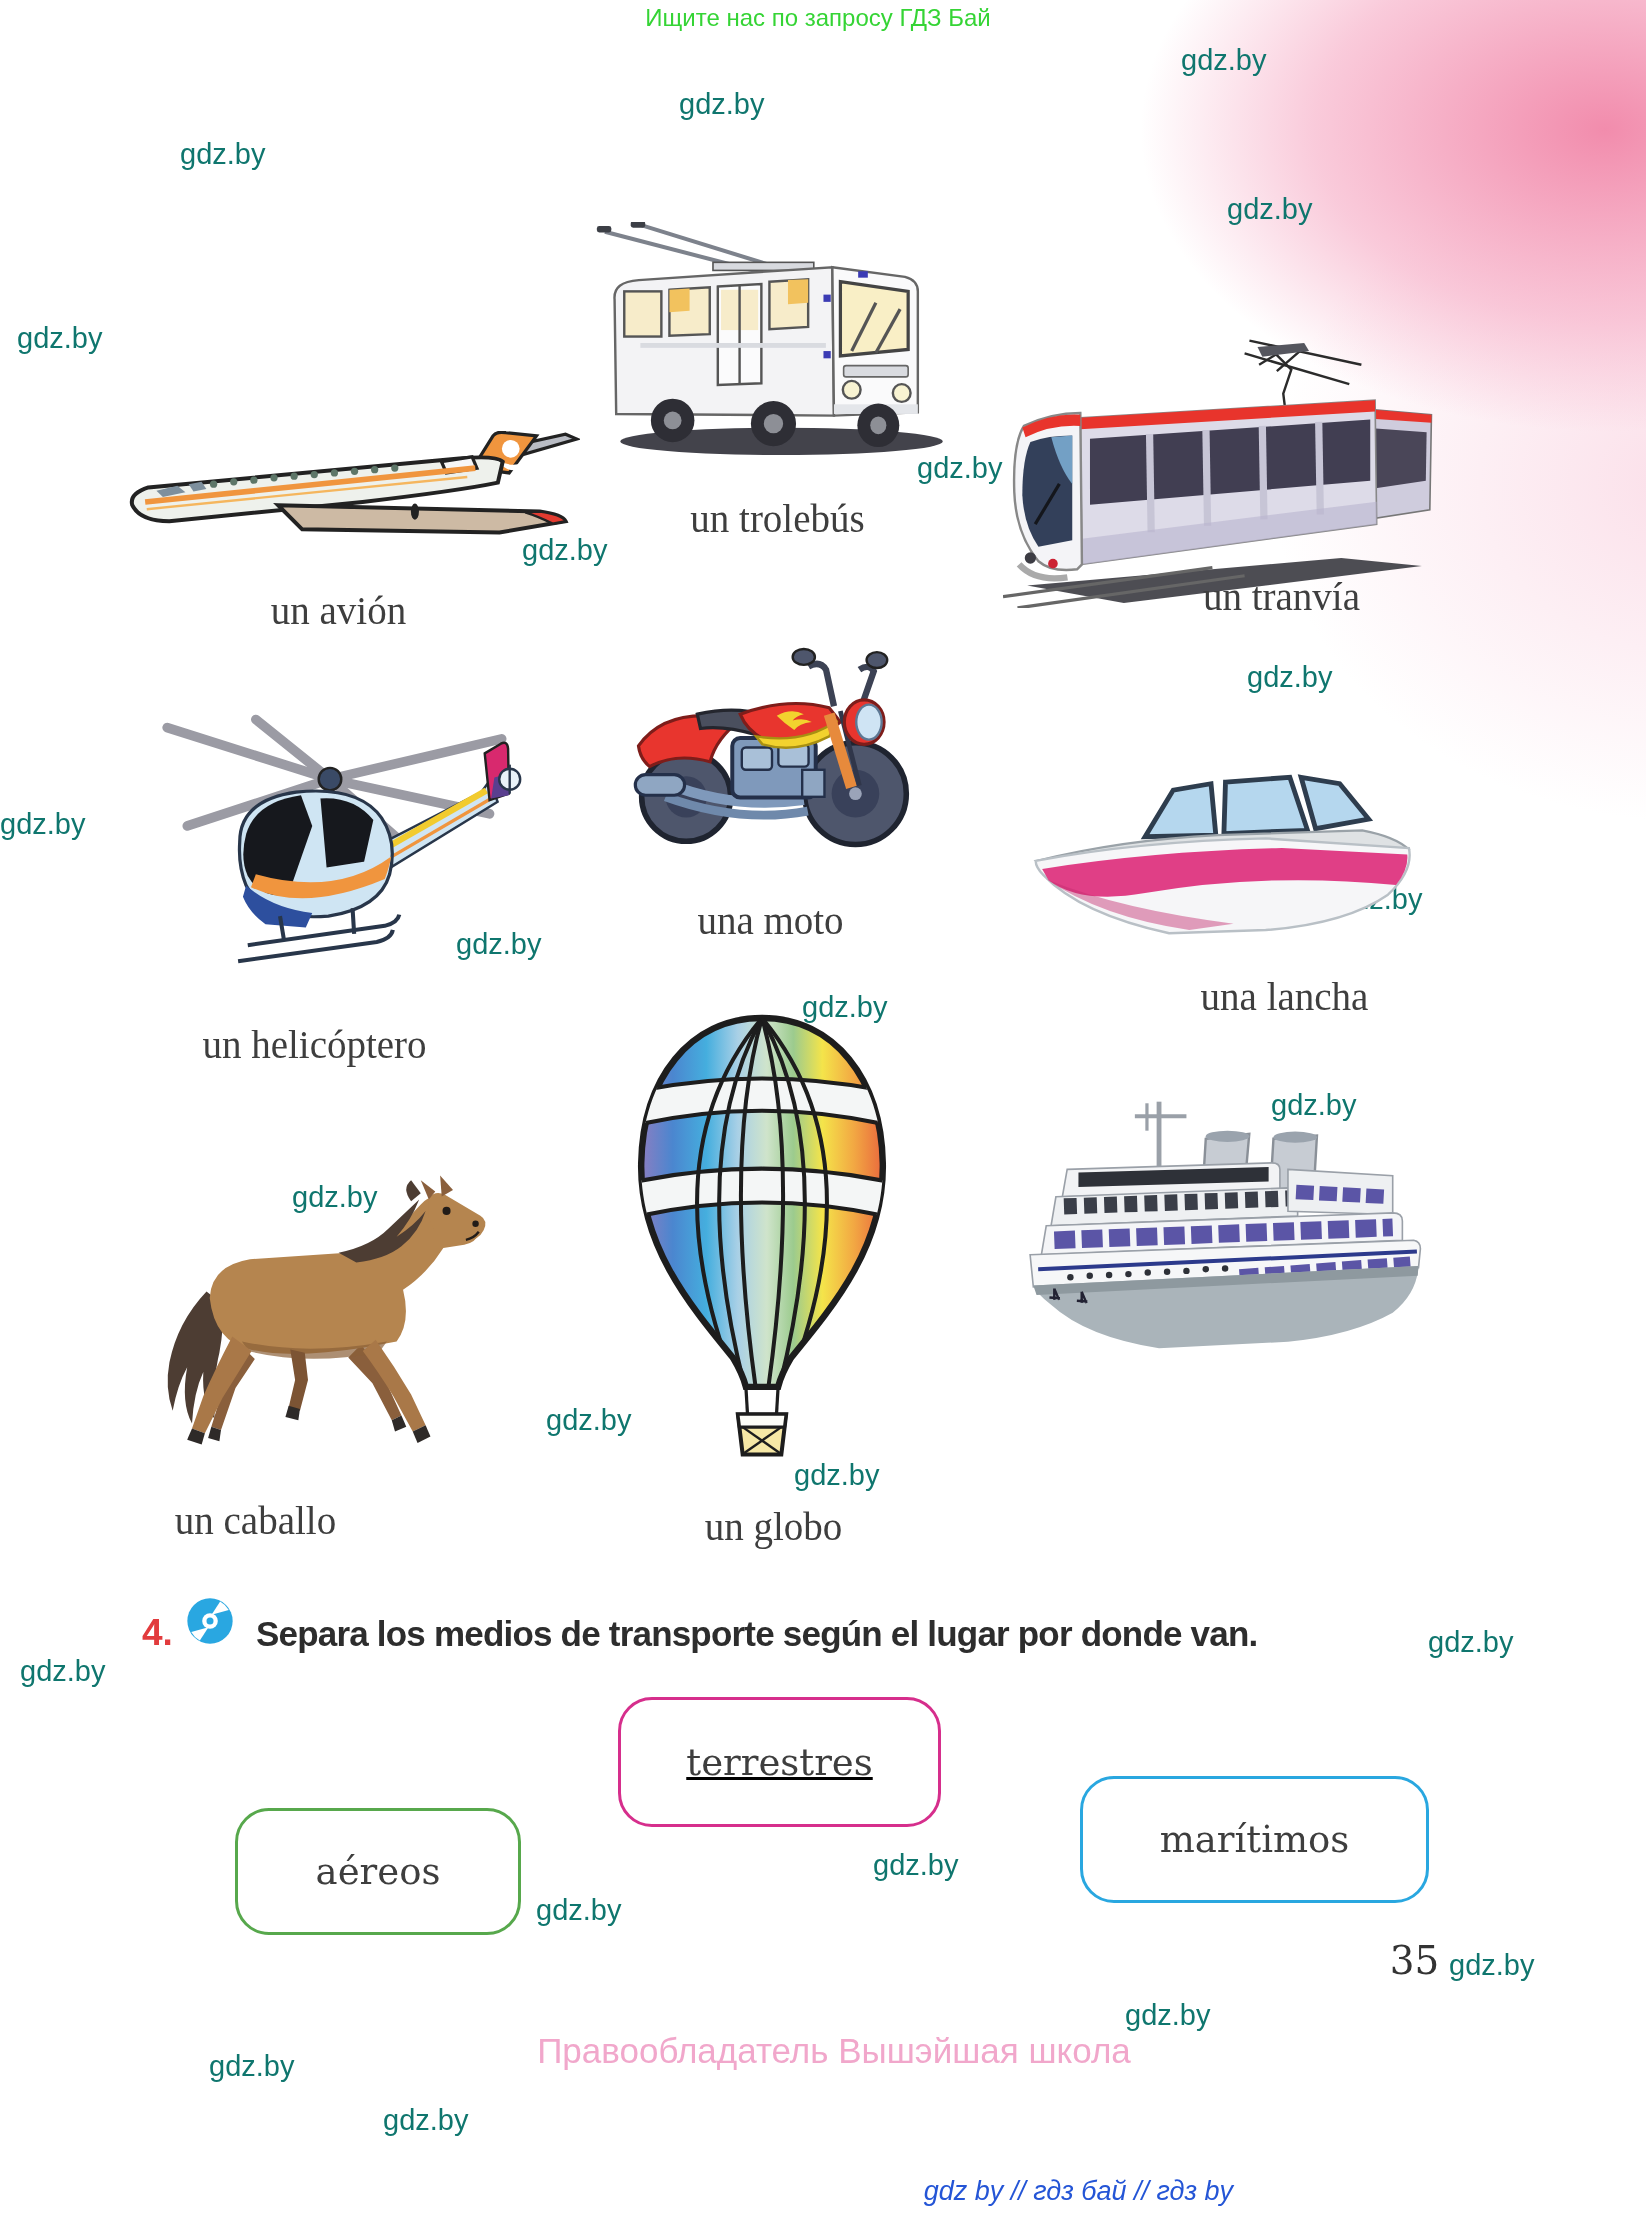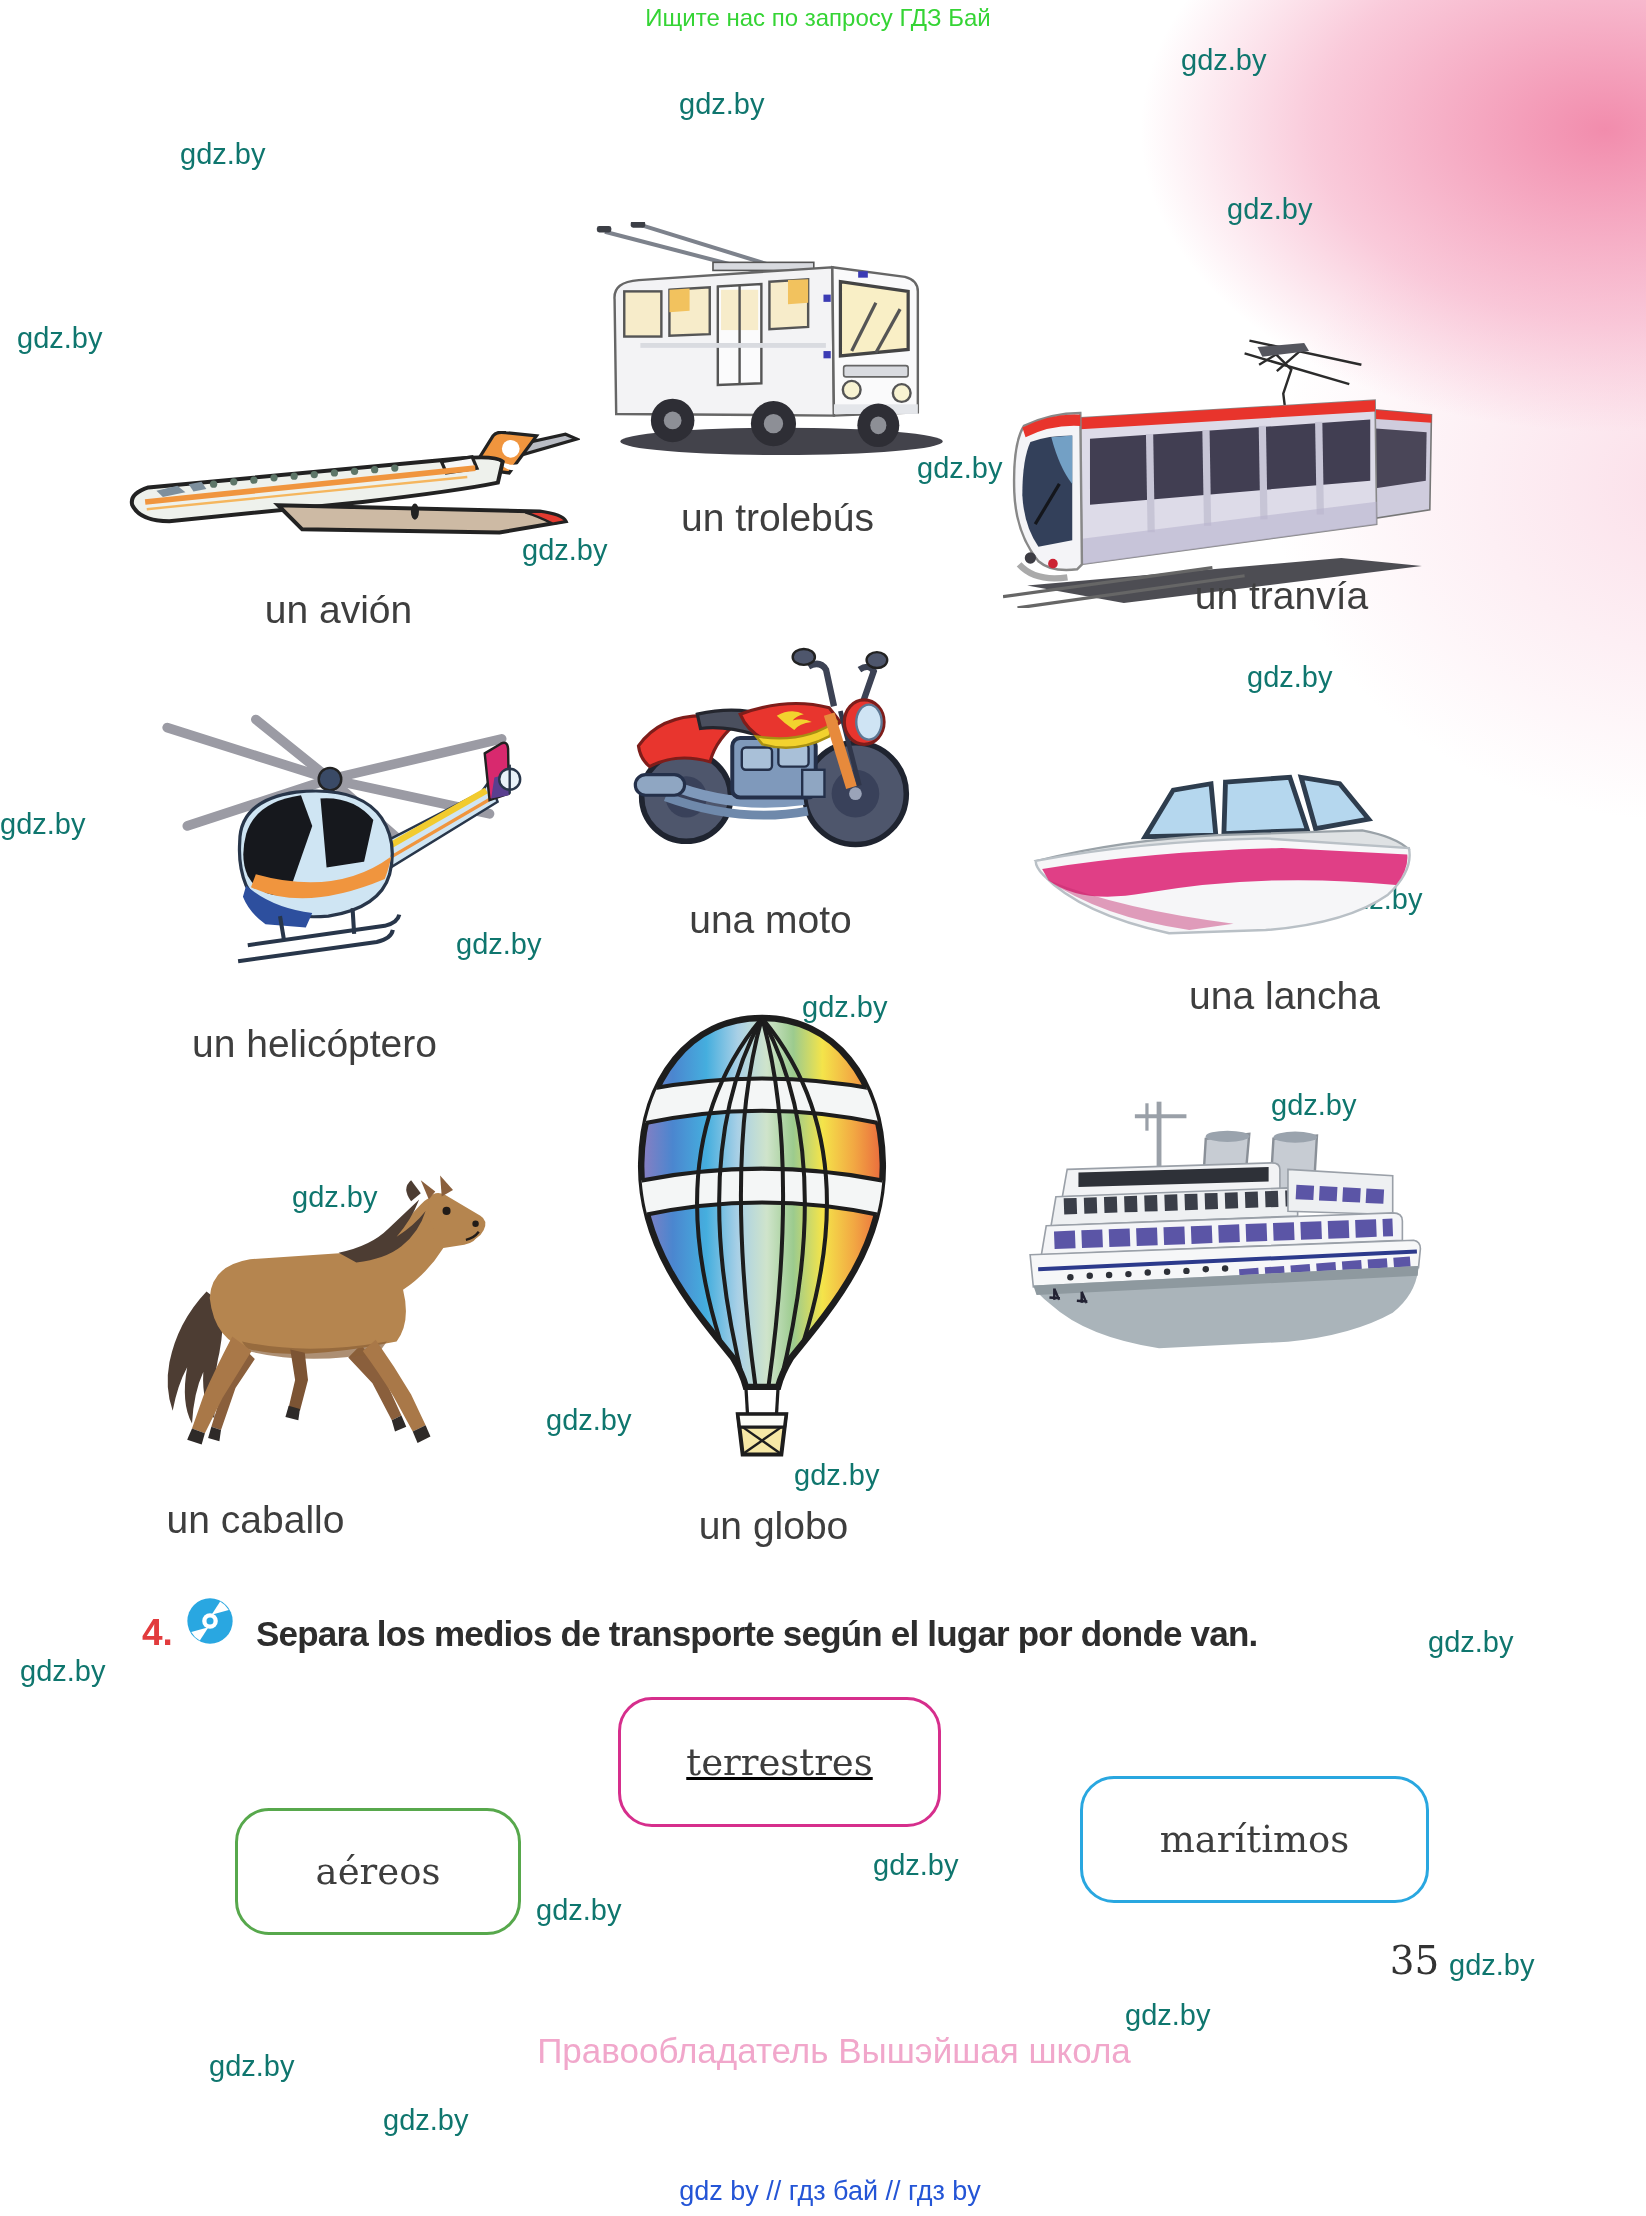--- a/index.html
+++ b/index.html
@@ -6,42 +6,42 @@
   .page{position:relative;width:1647px;height:2216px;background:#ffffff;overflow:hidden;
         font-family:"Liberation Sans",sans-serif;}
   
   .pink-corner{position:absolute;top:0;right:0;width:1048px;height:927px;pointer-events:none;
     background:
       radial-gradient(ellipse 645px 419px at 96% 14%, rgba(241,134,168,0.95) 0%, rgba(246,170,196,0.62) 45%, rgba(255,255,255,0) 72%),
       radial-gradient(ellipse 613px 500px at 104% 52%, rgba(247,191,211,0.50) 0%, rgba(255,255,255,0) 68%);}
   .header-green{position:absolute;left:415px;top:4px;width:806px;text-align:center;
     font-size:24px;color:#35d435;}
   .wm{position:absolute;font-size:29px;color:#0f766e;white-space:nowrap;}
-  .vlabel{position:absolute;width:403px;text-align:center;font-family:Liberation Sans, sans-serif;
+  .vlabel{position:absolute;width:403px;text-align:center;font-family:Liberation Serif, serif;
     font-size:39px;color:#3e3e3e;}
   .veh{position:absolute;}
   .veh svg{width:100%;height:100%;display:block;}
   
   .ex-number{position:absolute;left:142px;top:1612px;font-size:37px;font-weight:bold;color:#e23b3d;}
   .ex-icon{position:absolute;left:185px;top:1596px;width:50px;height:50px;}
   .ex-text{position:absolute;left:256px;top:1614px;width:1193px;font-size:35px;font-weight:bold;
     color:#2d2d2d;letter-spacing:-0.8px;}
   
   .cat-box{position:absolute;border-style:solid;border-width:3.2px;border-radius:34px;
     display:flex;align-items:center;justify-content:center;background:#fff;}
   .cat-box span{font-family:"DejaVu Serif",serif;font-size:37px;color:#3e3e3e;}
   .box-aereos{left:235px;top:1776px;width:280px;height:121px;}
   .box-terrestres{left:618px;top:1697px;width:317px;height:124px;}
   .box-maritimos{left:1080px;top:1776px;width:343px;height:121px;text-align:center;}
   .page-number{position:absolute;left:1370px;top:1938px;width:89px;text-align:center;
     font-family:"DejaVu Serif",serif;font-size:39px;color:#333;}
   .publisher{position:absolute;left:431px;top:2031px;width:806px;text-align:center;
     font-size:35px;color:#f1a7cb;}
-  .footer-line{position:absolute;left:427px;top:2176px;width:806px;text-align:center;
-    font-size:27px;color:#2455d6;}
+  .footer-line{position:absolute;left:427px;top:2176px;width:806px;text-align:right;
+    font-size:27px;color:#2455d6;font-style:italic;}
 </style>
 </head>
 <body>
 
 <div class="page">
 
   <div class="pink-corner"></div>
 
   <div class="header-green">Ищите нас по запросу ГДЗ Бай</div>
 

